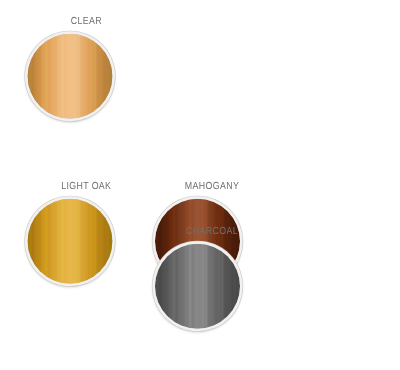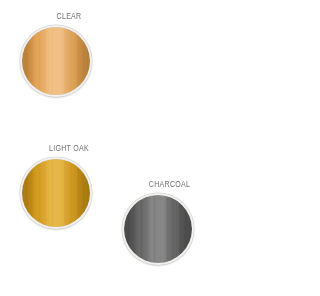--- a/index.html
+++ b/index.html
@@ -146,20 +146,31 @@
     <div class="swatch-disc-wrap">
       <div class="swatch-rim" style="background: rgb(242, 241, 239);"></div>
       <div class="swatch-disc">
         <div class="swatch-fill" style="background: linear-gradient(90deg, rgb(192, 138, 16) 0%, rgb(215, 156, 28) 22%, rgb(227, 173, 46) 46%, rgb(227, 173, 46) 56%, rgb(215, 156, 28) 78%, rgb(192, 138, 16) 100%);"></div>
         <div class="swatch-grain"></div>
         <div class="swatch-sheen"></div>
       </div>
     </div>
   </div>
 
+  <div class="swatch-cell col-1 row-1">
+    <div class="swatch-label" style="color: rgb(111, 111, 111);">MAHOGANY</div>
+    <div class="swatch-disc-wrap">
+      <div class="swatch-rim" style="background: rgb(242, 241, 239);"></div>
+      <div class="swatch-disc">
+        <div class="swatch-fill" style="background: linear-gradient(90deg, rgb(78, 28, 8) 0%, rgb(109, 43, 14) 22%, rgb(138, 58, 20) 46%, rgb(138, 58, 20) 56%, rgb(109, 43, 14) 78%, rgb(78, 28, 8) 100%);"></div>
+        <div class="swatch-grain"></div>
+        <div class="swatch-sheen"></div>
+      </div>
+    </div>
+  </div>
 
 
   <div class="swatch-cell col-1 row-2">
     <div class="swatch-label" style="color: rgb(111, 111, 111);">CHARCOAL</div>
     <div class="swatch-disc-wrap">
       <div class="swatch-rim" style="background: rgb(242, 241, 239);"></div>
       <div class="swatch-disc">
         <div class="swatch-fill" style="background: linear-gradient(90deg, rgb(82, 82, 82) 0%, rgb(101, 101, 101) 22%, rgb(118, 118, 118) 46%, rgb(118, 118, 118) 56%, rgb(101, 101, 101) 78%, rgb(82, 82, 82) 100%);"></div>
         <div class="swatch-grain"></div>
         <div class="swatch-sheen"></div>

